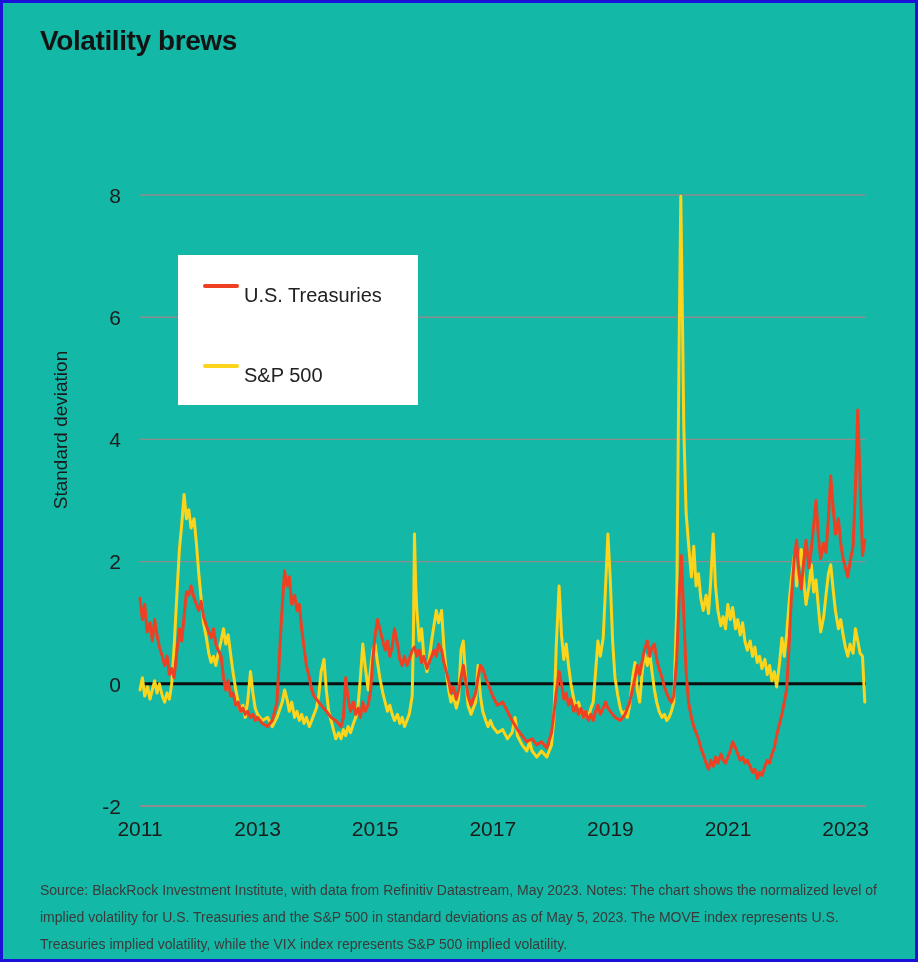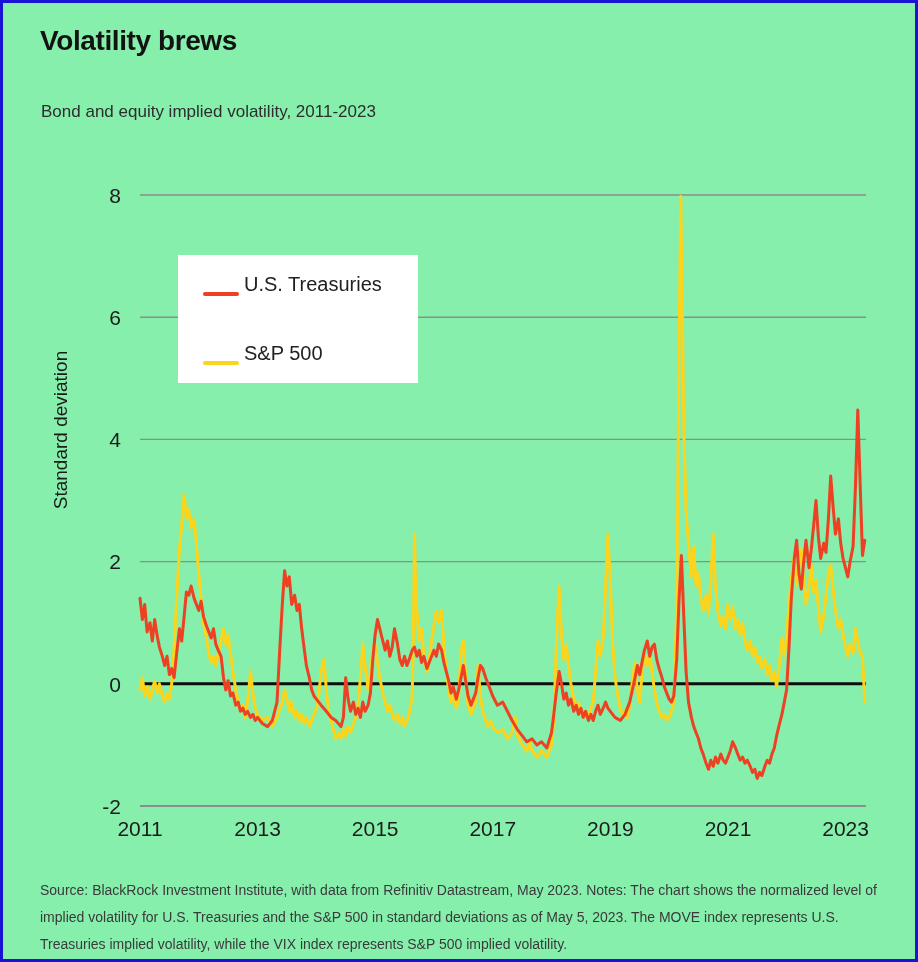--- a/index.html
+++ b/index.html
@@ -1,19 +1,19 @@
 <!DOCTYPE html>
 <html><head>
 <meta charset="utf-8">
 <style>
   html,body{margin:0;padding:0;background:#fff;}
   body{font-family:"Liberation Sans",sans-serif;}
   .page{
     position:relative;width:918px;height:962px;box-sizing:border-box;
-    background:#86efac;border:3px solid #1b12d8;overflow:hidden;
+    background:#14b8a6;border:3px solid #1b12d8;overflow:hidden;
   }
   .title{
     position:absolute;left:37px;top:22px;margin:0;
     font-size:28px;font-weight:800;color:#131313;letter-spacing:-0.4px;
   }
   .subtitle{
     position:absolute;left:38px;top:99px;margin:0;
     font-size:17px;color:#2d2d2d;
   }
   .chart-svg{position:absolute;left:0;top:0;}
@@ -21,35 +21,34 @@
     position:absolute;left:58px;top:427px;
     transform:translate(-50%,-50%) rotate(-90deg);
     transform-origin:center;white-space:nowrap;
     font-size:19px;color:#1a1a1a;
   }
   .legend{
     position:absolute;left:175px;top:252px;width:240px;box-sizing:border-box;
     padding:18px 0 18px 25px;background:#ffffff;
     display:flex;flex-direction:column;gap:46px;
   }
-  .legend-item{display:flex;align-items:flex-end;gap:5px;font-size:20px;color:#212121;}
+  .legend-item{display:flex;align-items:flex-start;gap:5px;font-size:20px;color:#212121;margin-top:11px;}
   .swatch{width:36px;height:4px;border-radius:2px;flex:none;background:#999;}
   .tick{fill:#1c1c1c;font-size:21px;font-family:"Liberation Sans",sans-serif;}
   .footer{
     position:absolute;left:37px;top:874px;width:856px;margin:0;
     font-size:14px;line-height:27px;color:#3a3a3a;
   }
 </style>
 </head>
 <body>
 
 <div class="page" id="page" style="border-color: rgb(27, 18, 216);">
 
   <h1 class="title">Volatility brews</h1>
-  <p class="subtitle">Bond and equity implied volatility, 2011-2023</p>
 
   <svg class="chart-svg" width="918" height="962" viewBox="0 0 918 962">
     <g id="grid-layer">
         <line x1="137" x2="863" y1="192.0" y2="192.0" stroke="#8d8d8d" stroke-width="1.4"></line>
         <line x1="137" x2="863" y1="314.2" y2="314.2" stroke="#8d8d8d" stroke-width="1.4"></line>
         <line x1="137" x2="863" y1="436.4" y2="436.4" stroke="#8d8d8d" stroke-width="1.4"></line>
         <line x1="137" x2="863" y1="558.6" y2="558.6" stroke="#8d8d8d" stroke-width="1.4"></line>
         <line x1="137" x2="863" y1="680.8" y2="680.8" stroke="#0d0d0d" stroke-width="3"></line>
         <line x1="137" x2="863" y1="803.0" y2="803.0" stroke="#8d8d8d" stroke-width="2"></line>
       </g>

